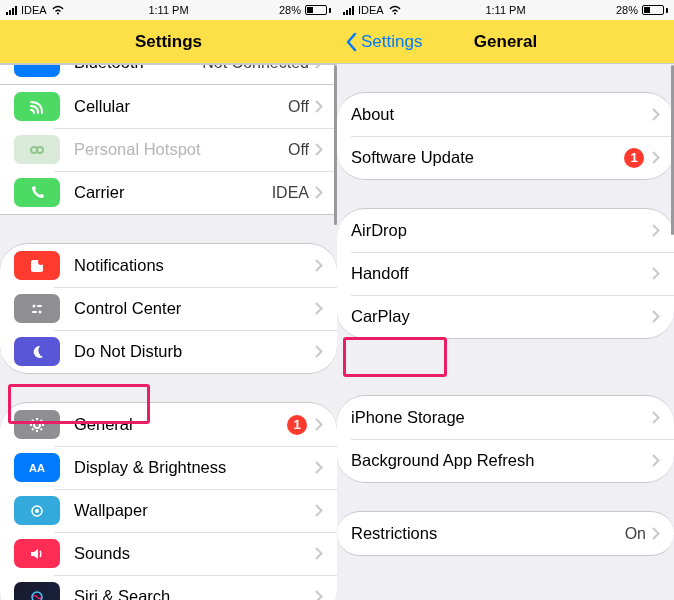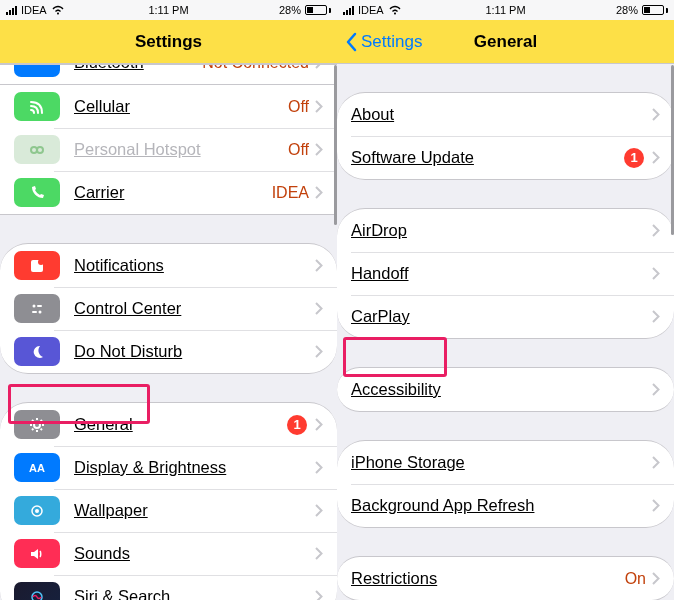--- a/index.html
+++ b/index.html
@@ -70,23 +70,23 @@
   .phone-right .row + .row::before { left:14px; }
 
   .icon {
     width: 46px; height: 29px; border-radius: 7px;
     margin-right: 14px; flex-shrink: 0;
     display: flex; align-items: center; justify-content: center;
     color: #fff;
   }
   .icon svg { width: 18px; height: 18px; }
 
-  .label { font-size: 16.5px; color:#000; flex:1;text-decoration:underline;}
+  .label { font-size: 16.5px; color:#000; flex:1;}
   .label.dim { color:#b5b5ba; }
-  .value { font-size: 16px; color:#c2410c; margin-right: 6px; text-align: right;}
+  .value { font-size: 16px; color:#404040; margin-right: 6px; text-align: right;}
   .chevron { color:#c7c7cc; flex-shrink:0; }
   .chevron svg { width:8px; height:13px; display:block; }
 
   .badge {
     background:#ff3b30; color:#fff; font-size:13px; font-weight:600;
     min-width:20px; height:20px; border-radius:10px;
     display:inline-flex; align-items:center; justify-content:center;
     padding:0 6px; margin-right:8px;
   }
 
@@ -414,30 +414,20 @@
           <span class="chevron">
               <svg viewBox="0 0 8 13">
                 <path d="M1 1l5.5 5.5L1 12" stroke="currentColor" stroke-width="2" fill="none"></path>
               </svg>
             </span>
         </div>
       </div>
 
       <div class="spacer"></div>
 
-      <div class="group">
-        <div class="row">
-          <span class="label">Accessibility</span>
-          <span class="chevron">
-              <svg viewBox="0 0 8 13">
-                <path d="M1 1l5.5 5.5L1 12" stroke="currentColor" stroke-width="2" fill="none"></path>
-              </svg>
-            </span>
-        </div>
-      </div>
 
       <div class="spacer"></div>
 
       <div class="group">
         <div class="row">
           <span class="label">iPhone Storage</span>
           <span class="chevron">
               <svg viewBox="0 0 8 13">
                 <path d="M1 1l5.5 5.5L1 12" stroke="currentColor" stroke-width="2" fill="none"></path>
               </svg>

